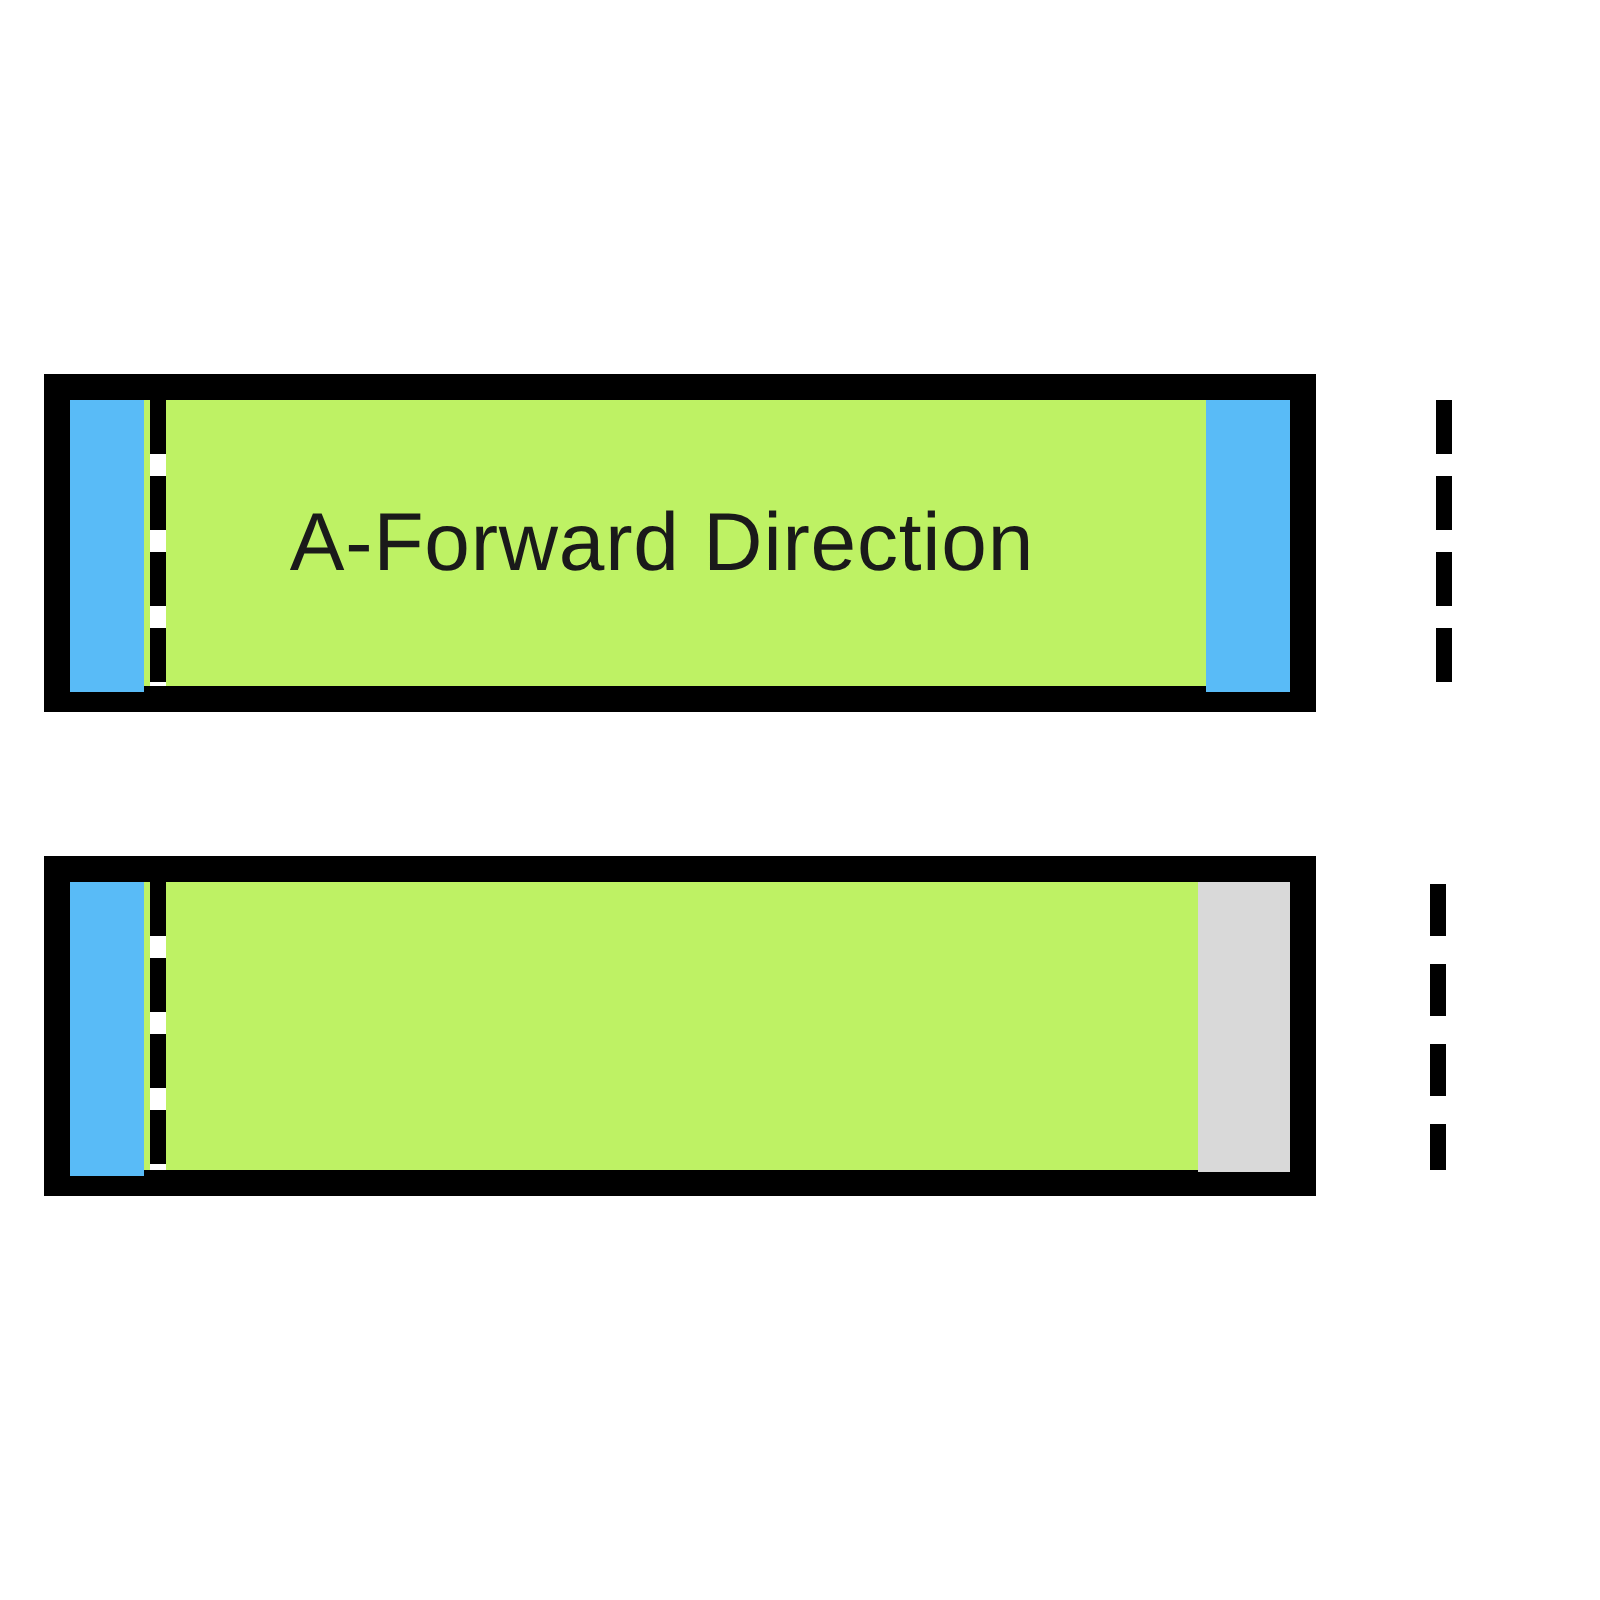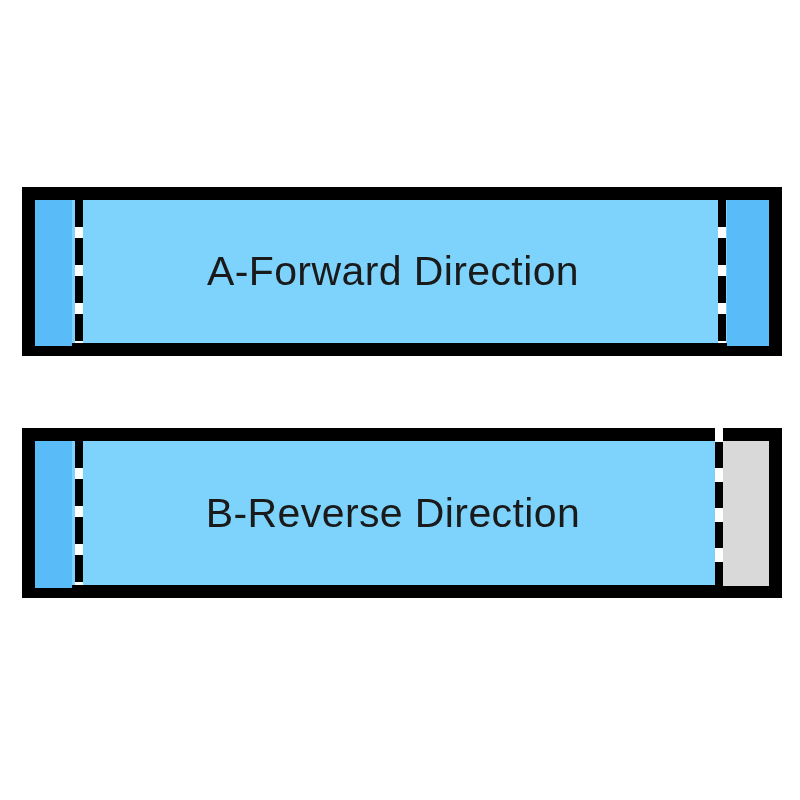--- a/index.html
+++ b/index.html
@@ -12,24 +12,24 @@
     position: relative;
     width: 800px;
     height: 800px;
     background: var(--page-background, #ffffff);
     overflow: hidden;
     font-family: "Liberation Sans", sans-serif;
   }
   .cable {
     position: absolute;
     left: 22px;
-    width: 760px;
+    width: 636px;
     box-sizing: border-box;
     border: 13px solid var(--outline, #000000);
-    background: #7dd3fc;
+    background: #bef264;
     padding-left: 36px;
   }
   #cable-a { top: 187px; height: 169px; }
   #cable-b { top: 428px; height: 170px; }
 
   .stripe {
     position: absolute;
     top: 0;
     height: calc(100% + 3px);
   }
@@ -89,18 +89,17 @@
     <div class="stripe stripe-left stripe-blue"></div>
     <div class="dash dash-left"></div>
     <div class="label">A-Forward Direction</div>
     <div class="dash dash-right"></div>
     <div class="stripe stripe-right stripe-blue"></div>
   </section>
 
   <section class="cable" id="cable-b">
     <div class="stripe stripe-left stripe-blue"></div>
     <div class="dash dash-left"></div>
-    <div class="label">B-Reverse Direction</div>
     <div class="dash dash-right"></div>
     <div class="stripe stripe-right stripe-gray"></div>
   </section>
 
 </div>
 
 </body></html>

